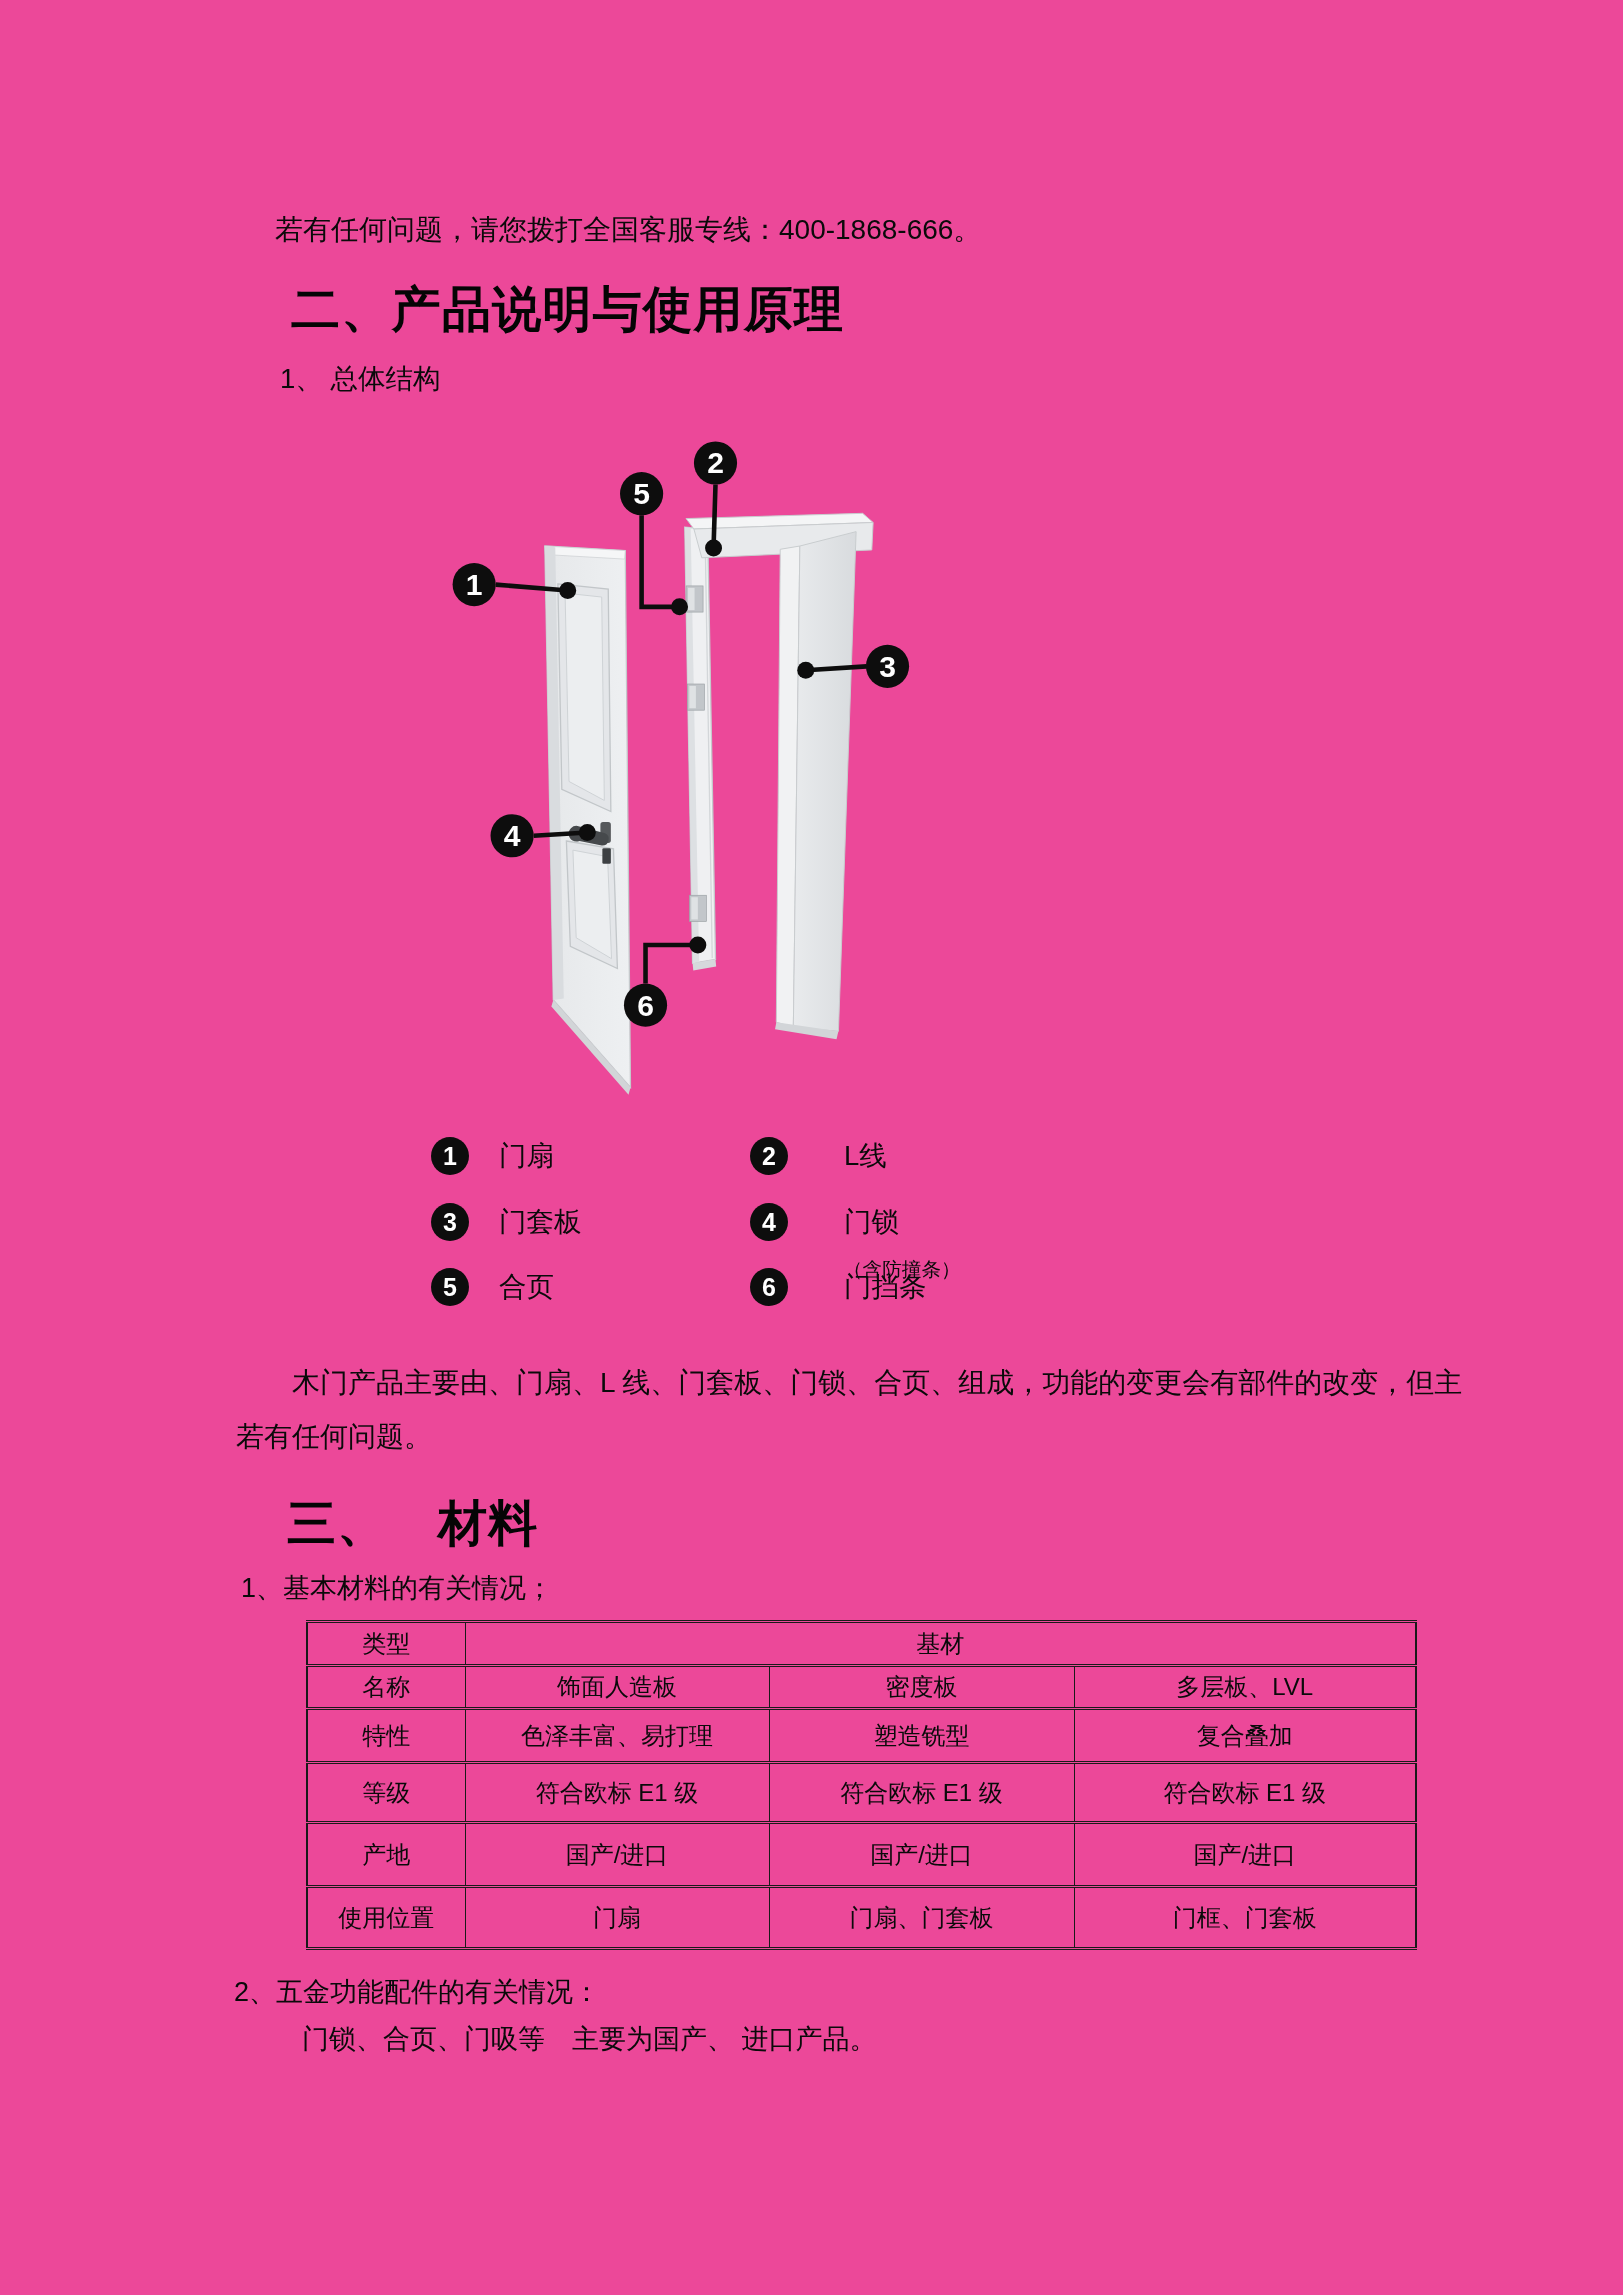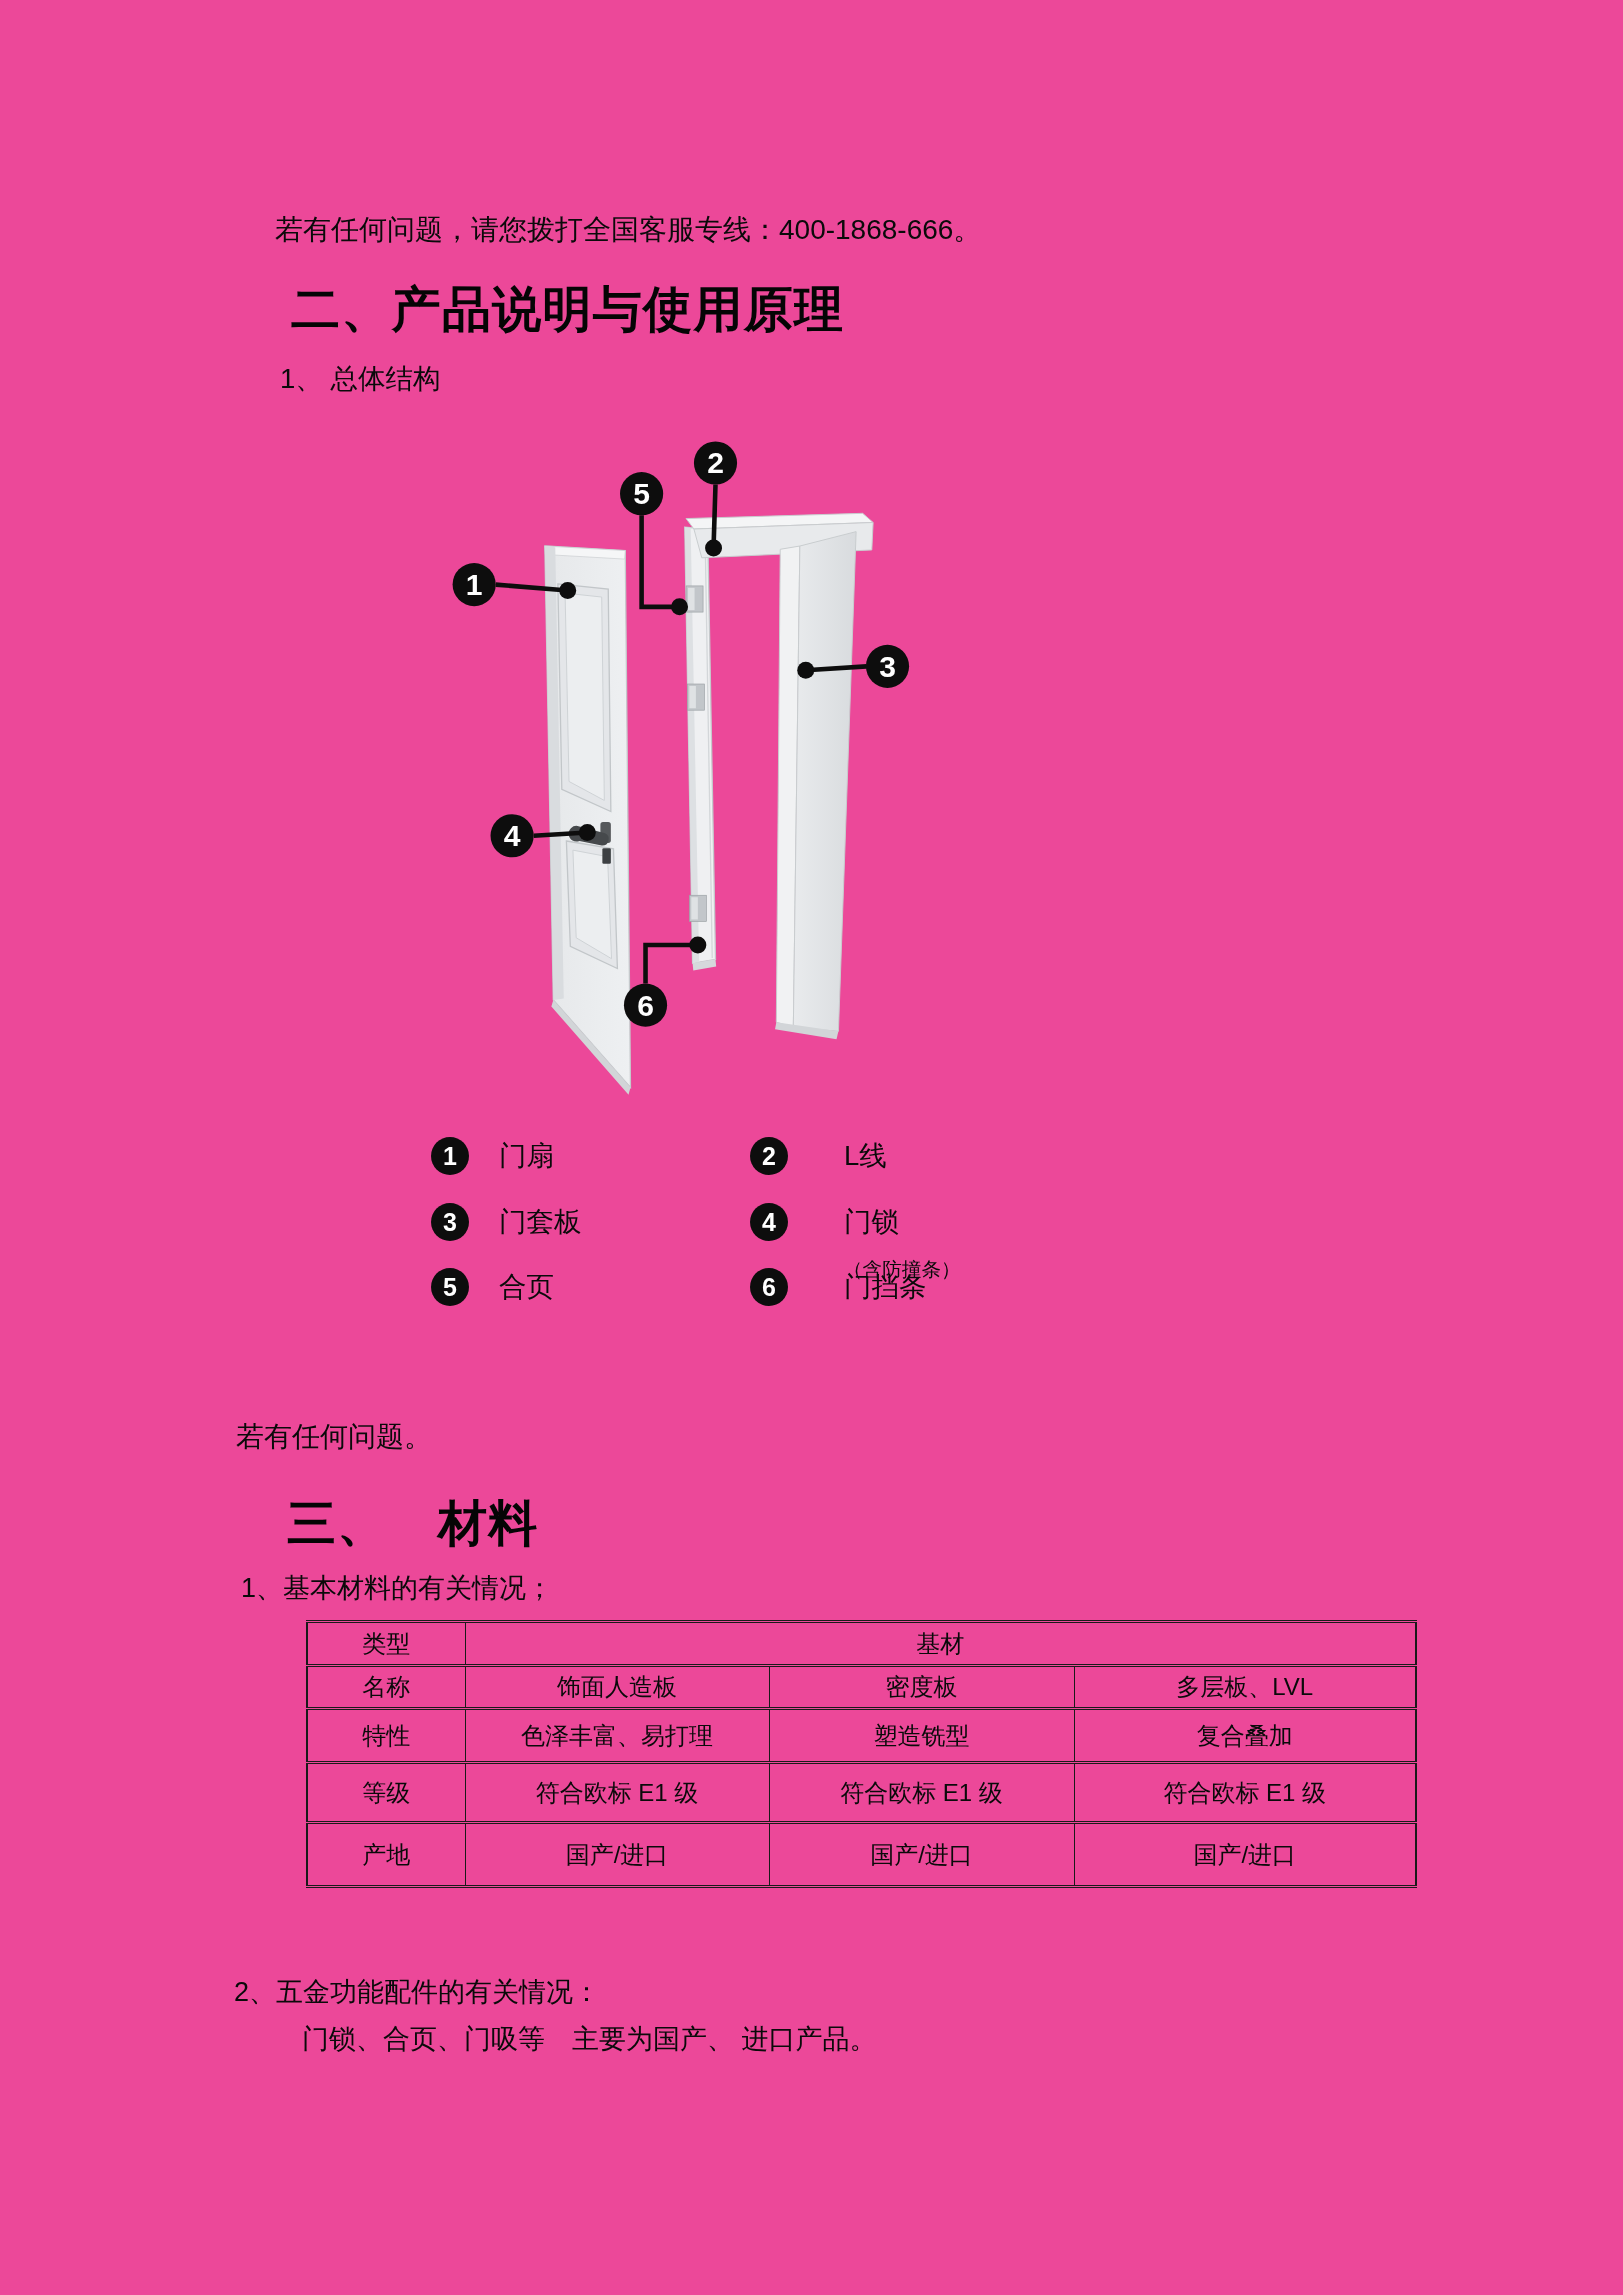--- a/index.html
+++ b/index.html
@@ -173,20 +173,21 @@
   <div class="legend-item col-a" style="left:431px;top:1268px;">
     <div class="legend-badge">5</div>
     <div class="legend-label">合页</div>
   </div>
   <div class="legend-item col-b" style="left:750px;top:1268px;">
     <div class="legend-badge">6</div>
     <div class="legend-label">门挡条</div>
   </div>
   <div class="abs legend-sub" style="left:843px;top:1256px;text-align:right;">（含防撞条）</div>
 
+  <div class="abs body-text" style="left:292px;top:1365px;">木门产品主要由、门扇、L 线、门套板、门锁、合页、组成，功能的变更会有部件的改变，但主</div>
   <div class="abs body-text" style="left:236px;top:1419px;">若有任何问题。</div>
 
   <div class="abs h-big" style="left:243px;top:1491px;">三、　材料</div>
 
   <div class="abs body-text" style="left:241px;top:1572px;font-size:27px;">1、基本材料的有关情况；</div>
 
   <table id="mat">
     <colgroup>
         <col style="width:158px">
         <col style="width:304px">
@@ -215,20 +216,26 @@
       <td>符合欧标 E1 级</td>
       <td>符合欧标 E1 级</td>
       <td>符合欧标 E1 级</td>
     </tr>
     <tr style="height:64px;">
       <td>产地</td>
       <td>国产/进口</td>
       <td>国产/进口</td>
       <td>国产/进口</td>
     </tr>
+    <tr style="height:62px;">
+      <td>使用位置</td>
+      <td>门扇</td>
+      <td>门扇、门套板</td>
+      <td>门框、门套板</td>
+    </tr>
   </tbody>
     </table>
 
   <div class="abs body-text" style="left:234px;top:1976px;font-size:27px;">2、五金功能配件的有关情况：</div>
 
   <div class="abs body-text" style="left:302px;top:2023px;font-size:27px;">门锁、合页、门吸等　主要为国产、 进口产品。</div>
 
 </div>
 
 

